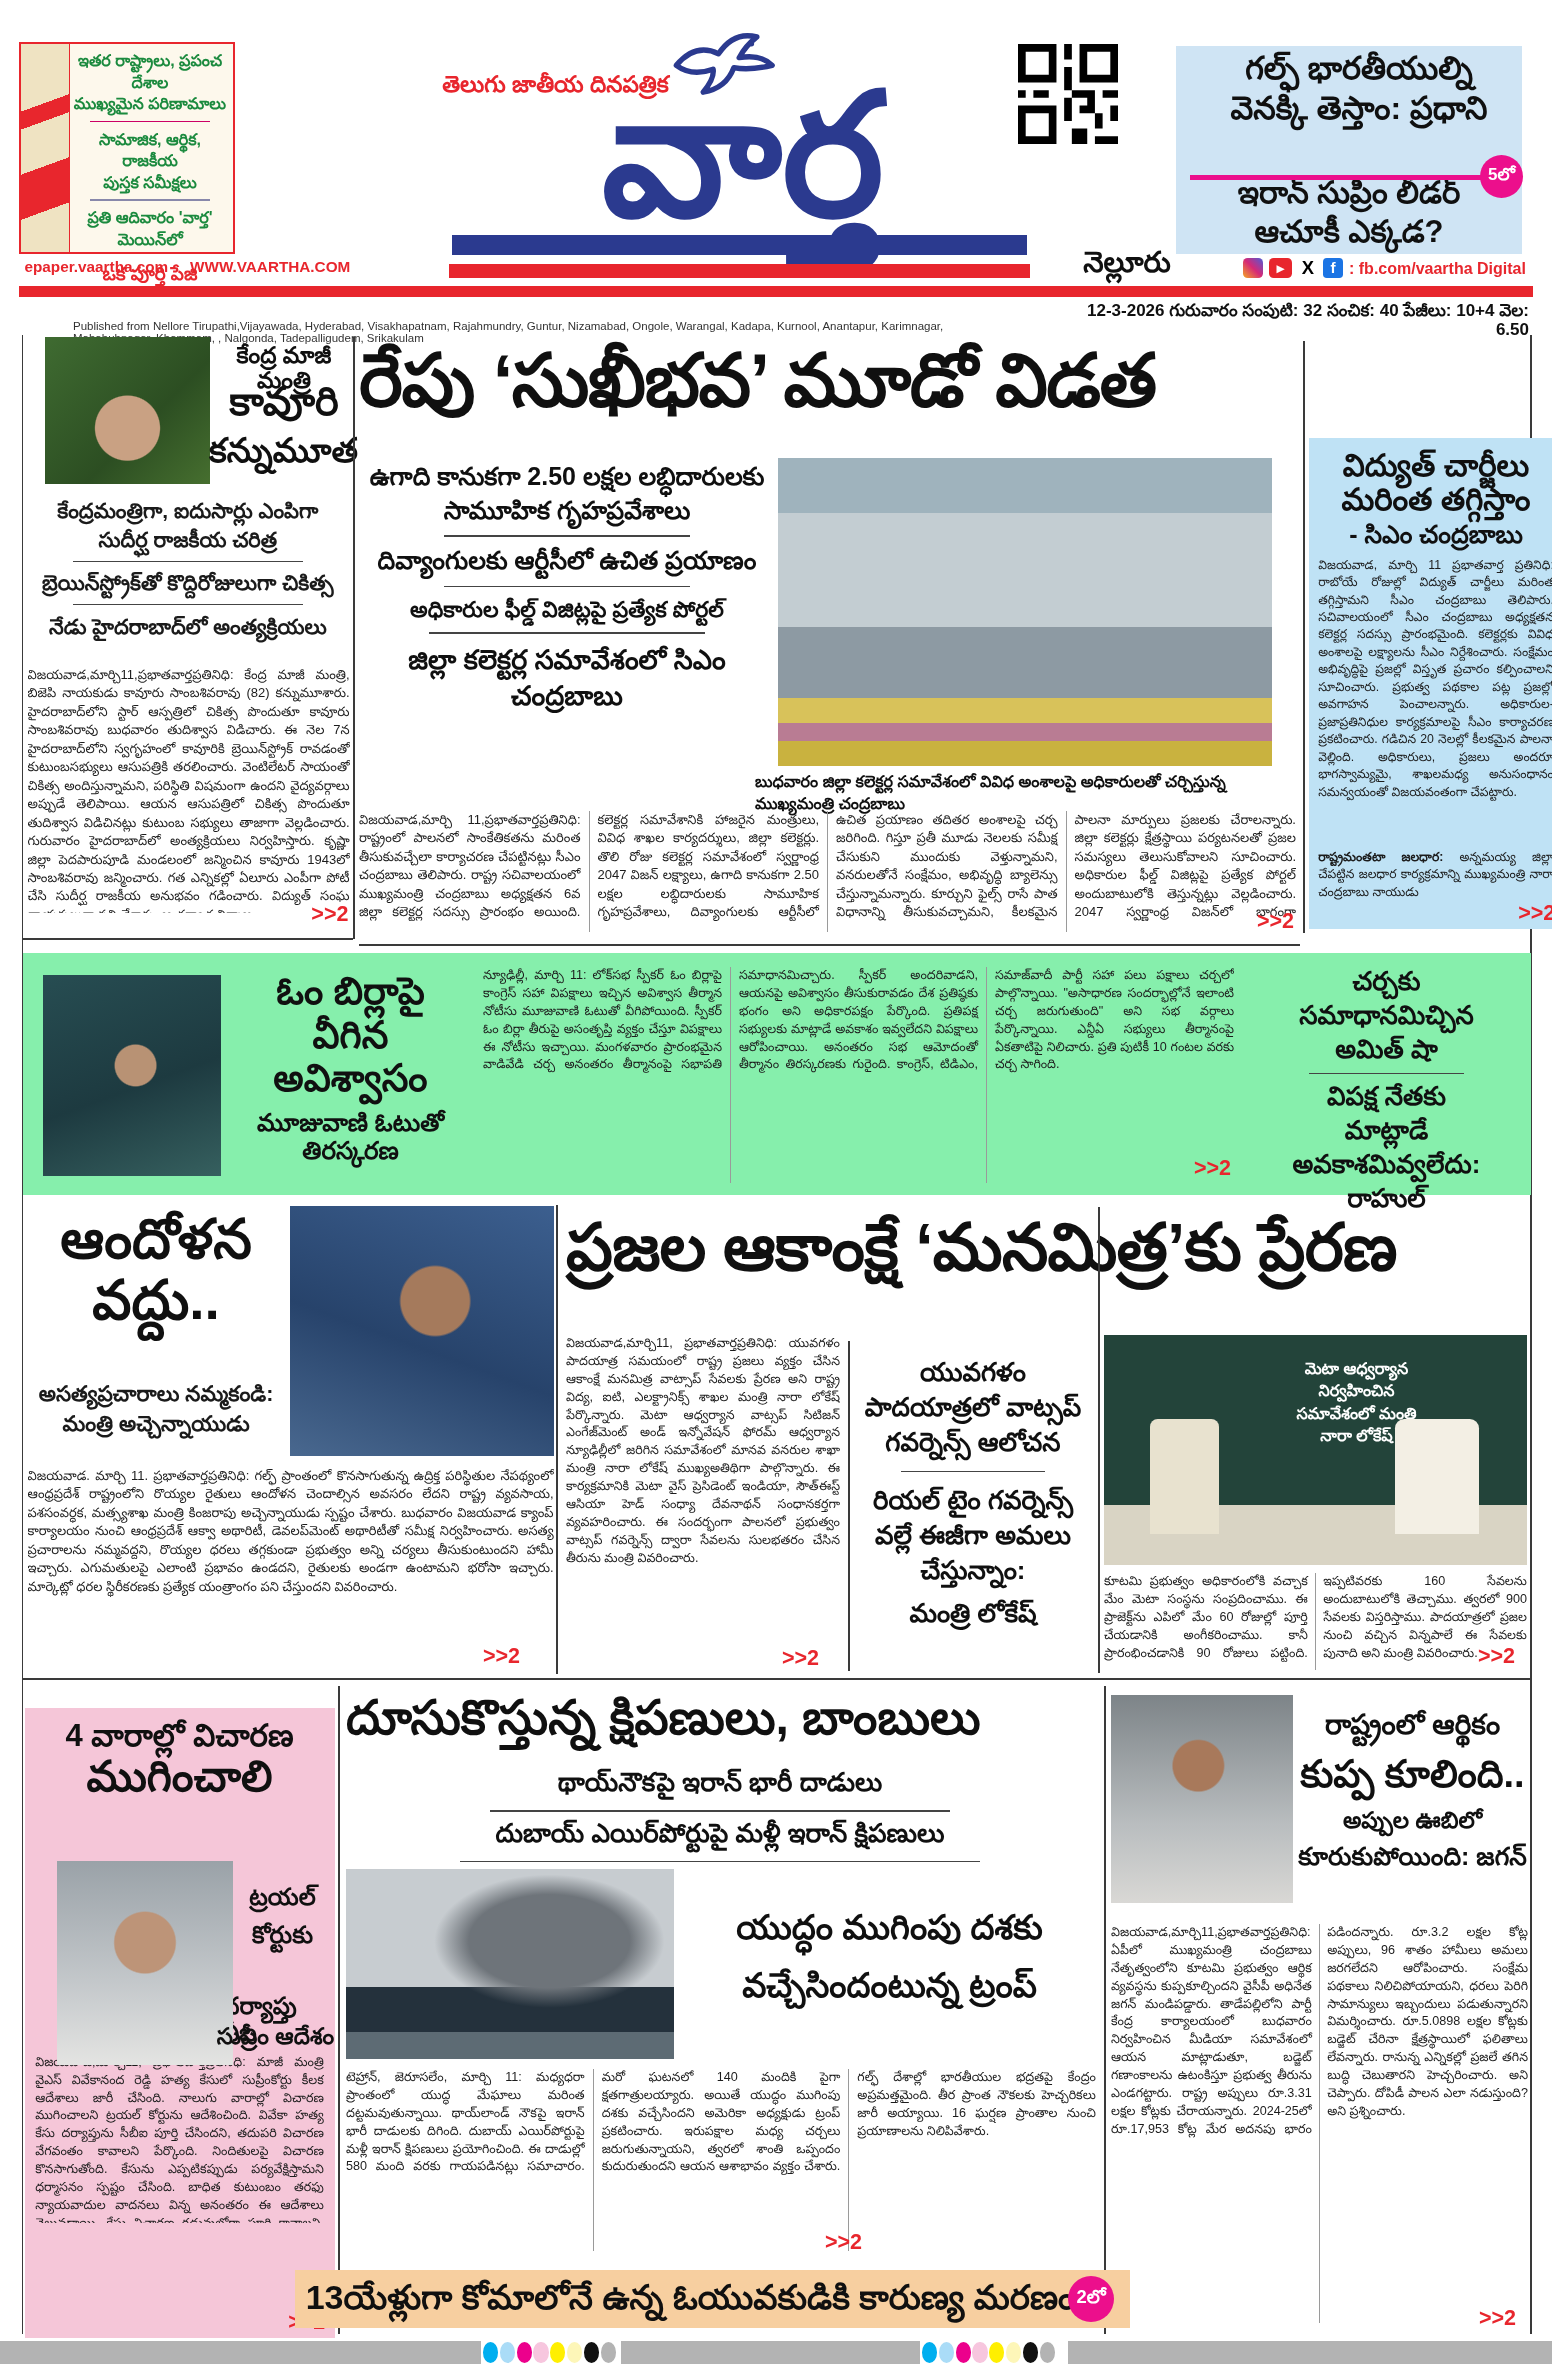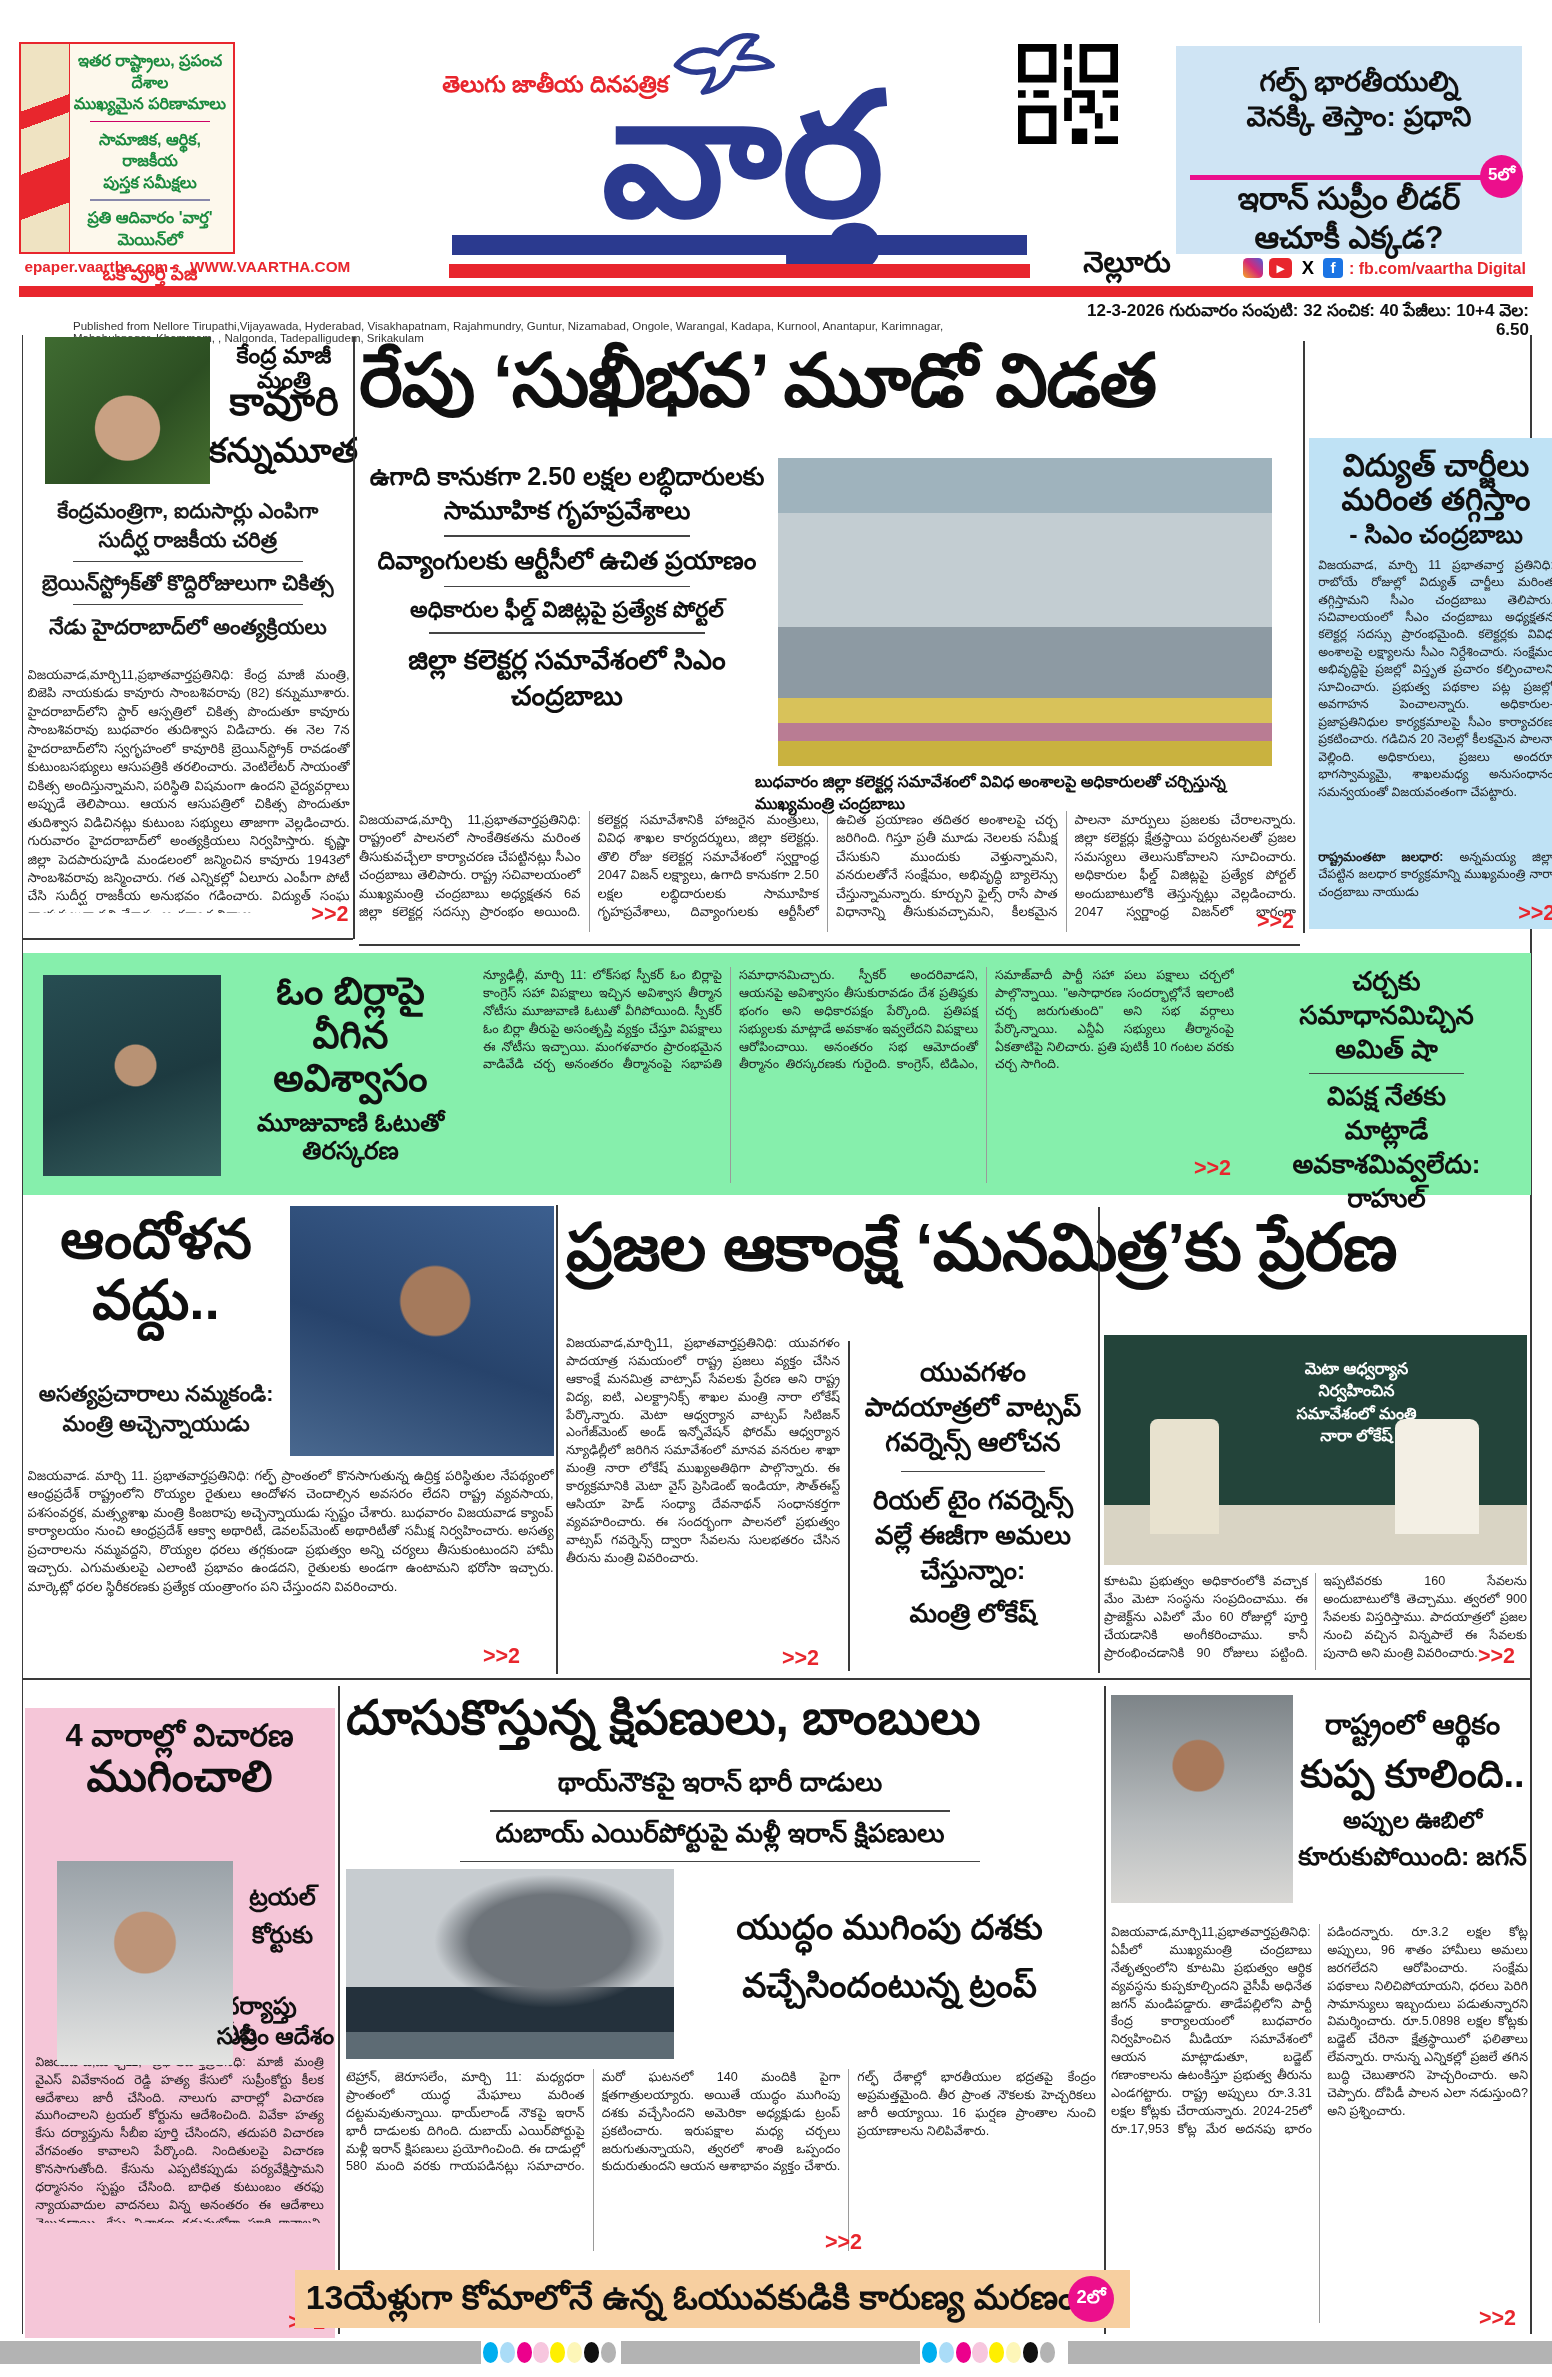--- a/index.html
+++ b/index.html
@@ -66,21 +66,21 @@
   </svg>
 
   <svg class="abs" style="left:1018px;top:44px;" width="100" height="100" viewBox="0 0 13 13">
     <rect width="13" height="13" fill="#fff"></rect>
     <path fill="#000" d="M0 0h5v5H0zM1 1v3h3V1zM8 0h5v5H8zM9 1v3h3V1zM0 8h5v5H0zM1 9v3h3V9zM6 0h1v2H6zM6 3h1v2H6zM7 6h2v1H7zM9 6h1v2H9zM6 7h1v3H6zM11 6h2v1h-2zM12 8h1v2h-1zM8 8h2v1H8zM10 9h1v2h-1zM7 11h2v2H7zM10 12h3v1h-3zM6 5h1v1H6zM0 6h1v1H0zM2 6h2v1H2z"></path>
   </svg>
 
   <div class="abs hl ctr" style="left:1058px;top:247px;width:138px;font-size:29px;">నెల్లూరు</div>
 
   <div class="abs box-blue" style="left:1176px;top:46px;width:346px;height:208px;">
-    <div class="hl ctr" style="font-size:28px;padding-top:18px;line-height:1.25;margin-left:20px;">
+    <div class="hl ctr" style="font-size:32px;padding-top:2px;line-height:1.25;margin-left:20px;">
       <div>గల్ఫ్ భారతీయుల్ని</div>
       <div>వెనక్కి తెస్తాం: ప్రధాని</div>
     </div>
     <div class="abs" style="left:14px;top:129px;width:307px;height:5.4px;background:#ec0f8c;"></div>
     <div class="abs badge" style="left:304px;top:109px;width:43px;height:43px;font-size:17px;">5లో</div>
     <div class="hl ctr" style="font-size:31px;margin-top:46px;line-height:1.25;">
       <div>ఇరాన్ సుప్రీం లీడర్</div>
       <div>ఆచూకీ ఎక్కడ?</div>
     </div>
   </div>

